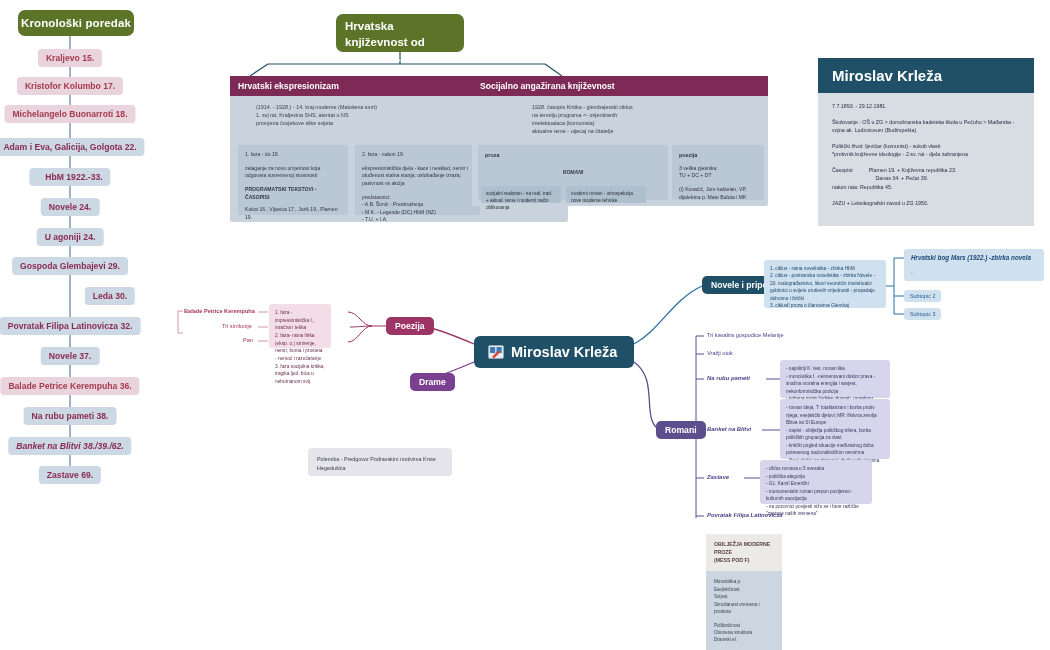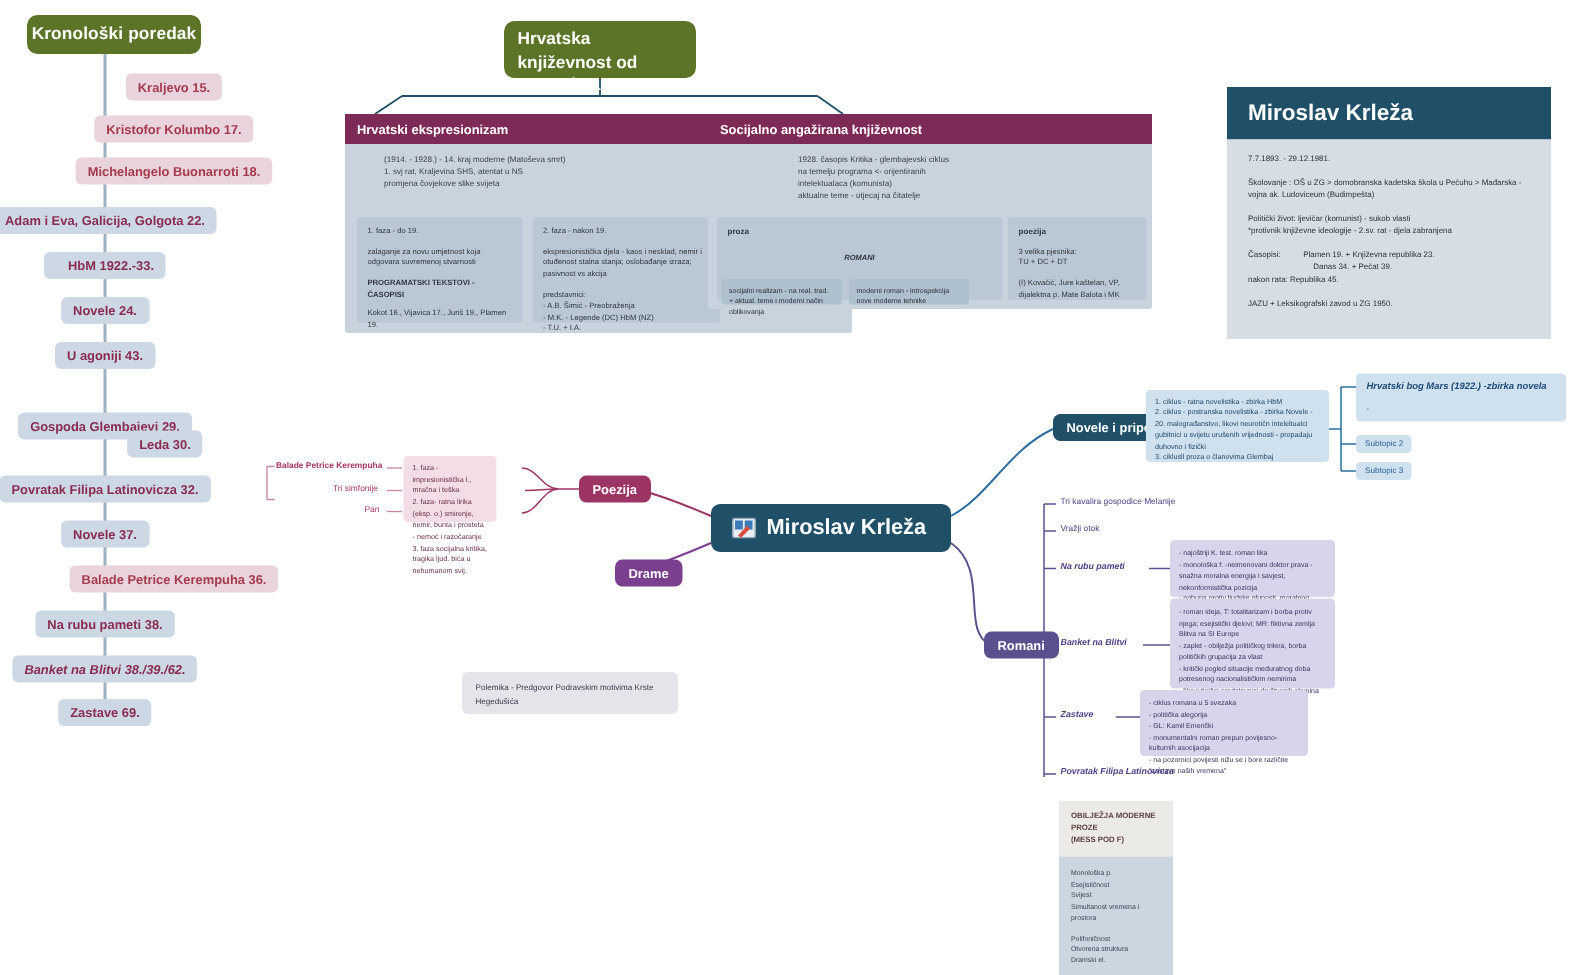--- a/index.html
+++ b/index.html
@@ -12,21 +12,21 @@
   
   .node{position:absolute;box-sizing:border-box;}
 
   
   .chrono-head{left:18px;top:10px;width:116px;height:26px;background:#5b7427;
       border-radius:7px;color:#ffffff;font-size:11.5px;font-weight:bold;
       display:flex;align-items:center;justify-content:center;letter-spacing:.1px;}
   .chrono-item{background:#ccd8e4;color:#8a2b52;font-weight:bold;border-radius:4px;
       font-size:8.6px;padding:4px 8px;text-align:center;white-space:nowrap;
       transform:translateX(-50%);}
-  .chrono-item.rose{background:#e9d3dc;color:#a53b4f;margin-left:46px;}
+  .chrono-item.rose{background:#e9d3dc;color:#a53b4f;}
 
   
   .root-top{left:336px;top:14px;width:128px;height:38px;background:#5b7427;
       border-radius:7px;color:#fff;font-size:11.5px;font-weight:bold;line-height:1.35;
       padding:5px 9px;box-sizing:border-box;}
 
   
   .panel{position:absolute;background:#c8d3dd;border-radius:2px;}
   .panel-head{background:#7e2a57;color:#ffffff;font-size:8.6px;font-weight:bold;
       padding:5px 8px;box-sizing:border-box;}
@@ -157,22 +157,22 @@
   </svg>
 
   <div class="node chrono-head">Kronološki poredak</div>
 
   <div class="node chrono-item rose" style="left:70px;top:49px;">Kraljevo 15.</div>
   <div class="node chrono-item rose" style="left:70px;top:77px;">Kristofor Kolumbo 17.</div>
   <div class="node chrono-item rose" style="left:70px;top:105px;">Michelangelo Buonarroti 18.</div>
   <div class="node chrono-item" style="left:70px;top:138px;">Adam i Eva, Galicija, Golgota 22.</div>
   <div class="node chrono-item" style="left:70px;top:168px;padding-left:16px;">HbM 1922.-33.</div>
   <div class="node chrono-item" style="left:70px;top:198px;">Novele 24.</div>
-  <div class="node chrono-item" style="left:70px;top:228px;">U agoniji 43.</div>
-  <div class="node chrono-item" style="left:70px;top:257px;margin-top:18px;">Gospoda Glembajevi 29.</div>
+  <div class="node chrono-item" style="left:70px;top:228px;">U agoniji 24.</div>
+  <div class="node chrono-item" style="left:70px;top:257px;">Gospoda Glembajevi 29.</div>
   <div class="node chrono-item" style="left:70px;top:287px;margin-left:40px;">Leda 30.</div>
   <div class="node chrono-item" style="left:70px;top:317px;">Povratak Filipa Latinovicza 32.</div>
   <div class="node chrono-item" style="left:70px;top:347px;">Novele 37.</div>
   <div class="node chrono-item rose" style="left:70px;top:377px;">Balade Petrice Kerempuha 36.</div>
   <div class="node chrono-item" style="left:70px;top:407px;">Na rubu pameti 38.</div>
   <div class="node chrono-item" style="left:70px;top:437px;font-style:italic;">Banket na Blitvi 38./39./62.</div>
   <div class="node chrono-item" style="left:70px;top:466px;">Zastave 69.</div>
 
   <div class="node root-top">Hrvatska književnost od 1913. do 1952.</div>
 

